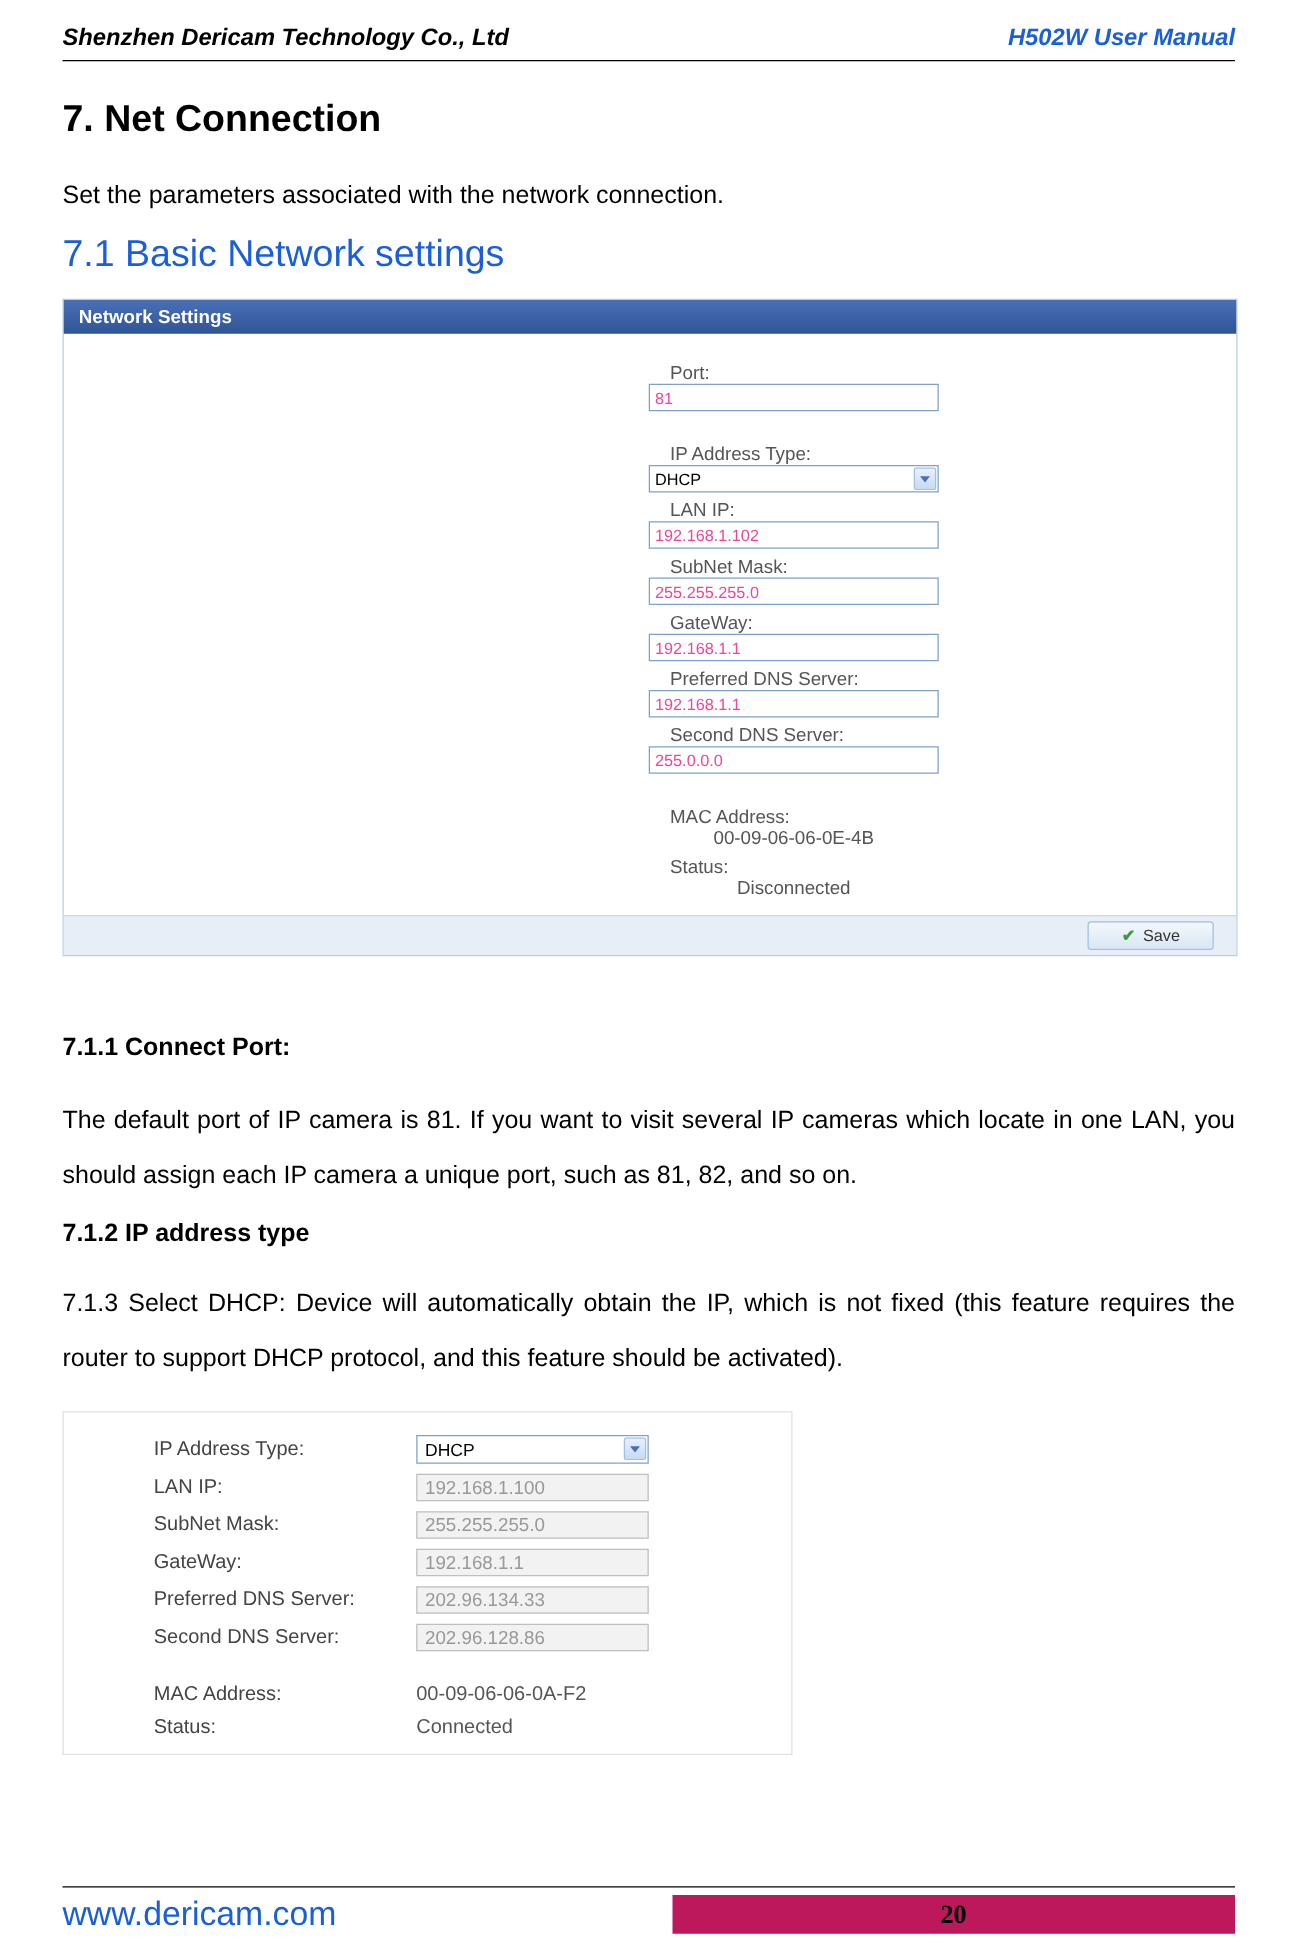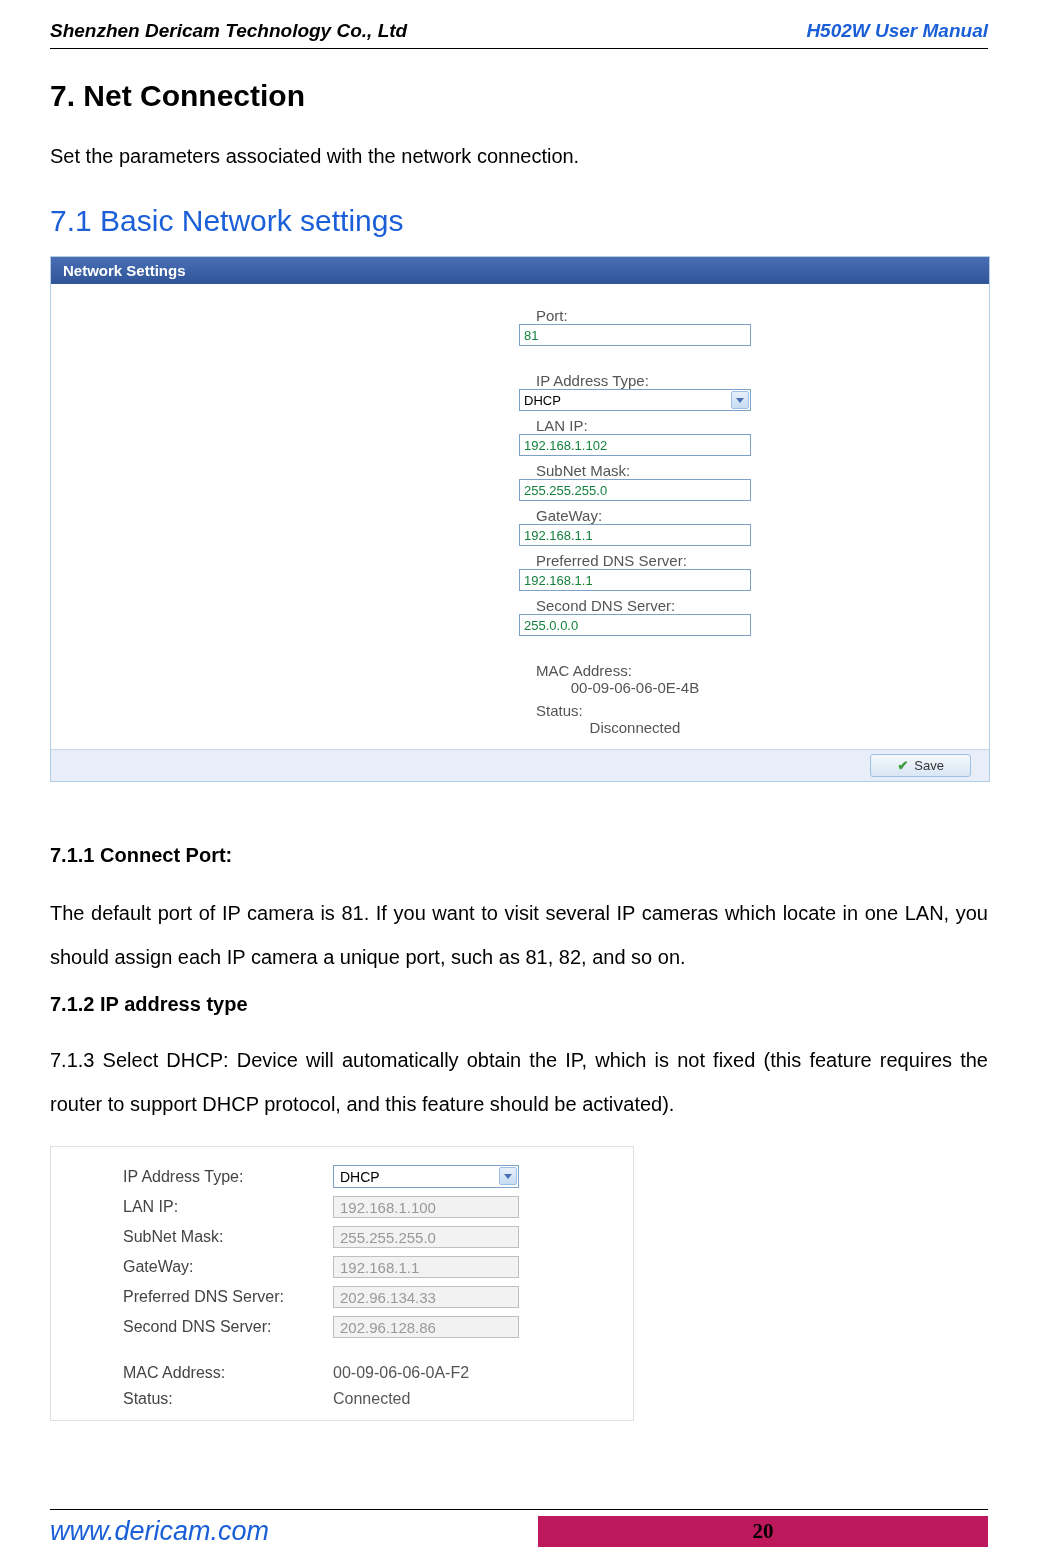--- a/index.html
+++ b/index.html
@@ -20,21 +20,21 @@
       border-bottom: 1px solid #000;
       margin-bottom: 30px;
       font-style: italic;
     }
     .header-right { color: #1a5fd8; }
     h1 {
       font-size: 30px;
       font-weight: bold;
       margin-bottom: 32px;
     }
-    .intro { font-size: 20px; margin-bottom: 36px; }
+    .intro { font-size: 20px; margin-bottom: 19px; }
     h2 {
       font-size: 30px;
       font-weight: normal;
       color: #1a5fd8;
       margin-bottom: 18px;
     }
     .panel1 {
       border: 1px solid #b5cde6;
       width: 940px;
       background: #fff;
@@ -58,21 +58,21 @@
       flex-direction: column;
     }
     .row1.gap-top { margin-top: 20px; }
     .label1 { width: 198px; color: #555; font-size: 15px; }
     .input1 {
       border: 1px solid #7da2c9;
       font-size: 13px;
       padding: 0 4px;
       width: 232px;
       height: 22px;
-      color: #15803d;
+      color: #ec4899;
       background: #fff;
     }
     .select1 {
       border: 1px solid #7da2c9;
       font-size: 13px;
       height: 22px;
       width: 232px;
       background: #fff;
       position: relative;
       display: flex;
@@ -177,21 +177,20 @@
       bottom: 20px;
       left: 50px;
       right: 50px;
     }
     .foot-rule { border-top: 1px solid #000; margin-bottom: 6px; }
     .foot-row { display: flex; align-items: center; }
     .foot-link {
       color: #1a5fd8;
       font-size: 27px;
       width: 52%;
-      font-style: italic;
     }
     .page-box {
       flex: 1;
       background: #be185d;
       text-align: center;
       font-family: "Times New Roman", serif;
       font-weight: bold;
       font-size: 21px;
       padding: 3px 0;
     }

